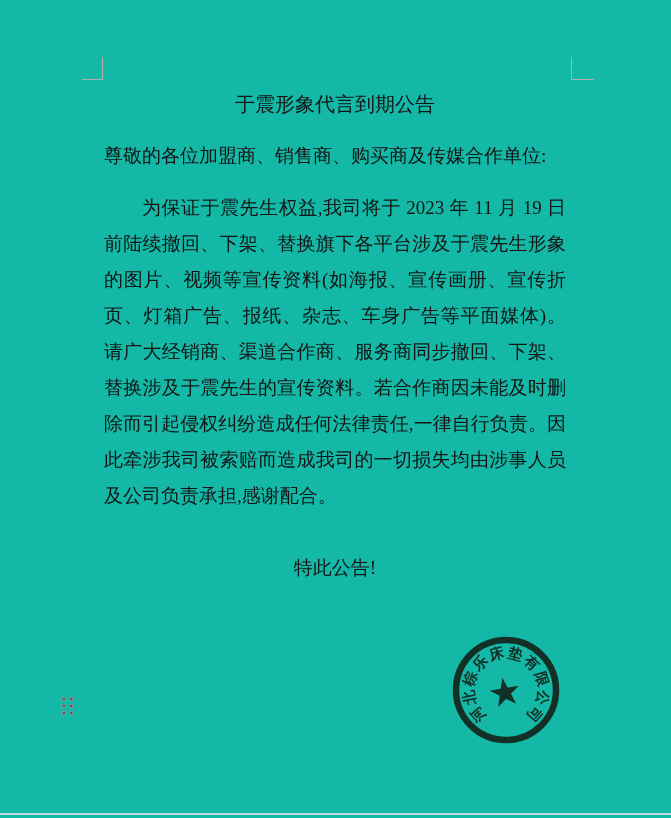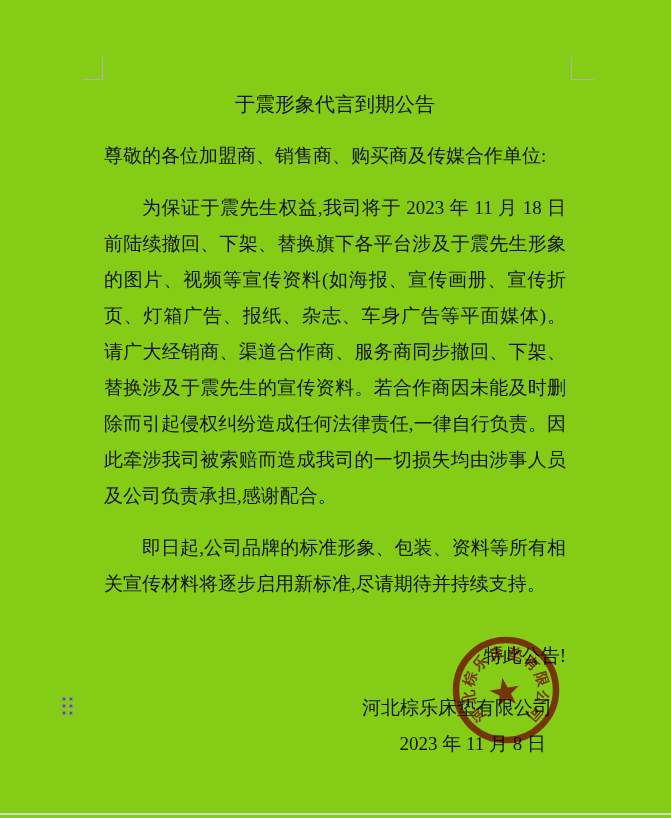--- a/index.html
+++ b/index.html
@@ -4,21 +4,21 @@
 <style>
   html, body { margin: 0; padding: 0; }
   body {
     width: 671px; height: 818px;
     background: #ffffff;
     overflow: hidden;
     position: relative;
     font-family: "Liberation Serif", "DejaVu Serif", serif;
     color: #141414;
   }
-  .page { position: absolute; inset: 0; background: #84cc16; }
+  .page { position: absolute; inset: 0; background: #14b8a6; }
 
   
   .crop-mark { position: absolute; pointer-events: none; }
   .crop-tl {
     left: 82px; top: 57px; width: 20px; height: 22px;
     border-right: 1px solid #b0b0b0; border-bottom: 1px solid #b0b0b0;
   }
   .crop-tr {
     left: 571px; top: 57px; width: 22px; height: 22px;
     border-left: 1px solid #b0b0b0; border-bottom: 1px solid #b0b0b0;
@@ -29,21 +29,21 @@
     font-size: 19px; line-height: 36px;
     text-align: justify;
   }
   .doc-title {
     font-size: 20px; font-weight: normal;
     text-align: center; margin: 0; line-height: 36px;
     letter-spacing: 0;
   }
   .doc-content p { margin: 16px; }
   .para-indent { text-indent: 2em; }
-  .closing { margin-top: 36px !important; text-align: right; }
+  .closing { margin-top: 36px !important; text-align: center; }
 
   .signature { text-align: right; }
   .sig-company { padding-right: 30px; }
   .sig-date { padding-right: 36px; }
 
   
   .seal {
     position: absolute; left: 446px; top: 630px; width: 120px; height: 120px;
     mix-blend-mode: multiply; opacity: 0.93; pointer-events: none;
   }
@@ -68,27 +68,22 @@
 <body>
 
 <div class="page">
 
   <div class="crop-mark crop-tl"></div>
   <div class="crop-mark crop-tr"></div>
 
   <div class="doc-content">
     <h1 class="doc-title">于震形象代言到期公告</h1>
     <p class="salutation">尊敬的各位加盟商、销售商、购买商及传媒合作单位:</p>
-    <p class="para-indent">为保证于震先生权益,我司将于 2023 年 11 月 18 日前陆续撤回、下架、替换旗下各平台涉及于震先生形象的图片、视频等宣传资料(如海报、宣传画册、宣传折页、灯箱广告、报纸、杂志、车身广告等平面媒体)。请广大经销商、渠道合作商、服务商同步撤回、下架、替换涉及于震先生的宣传资料。若合作商因未能及时删除而引起侵权纠纷造成任何法律责任,一律自行负责。因此牵涉我司被索赔而造成我司的一切损失均由涉事人员及公司负责承担,感谢配合。</p>
-    <p class="para-indent">即日起,公司品牌的标准形象、包装、资料等所有相关宣传材料将逐步启用新标准,尽请期待并持续支持。</p>
+    <p class="para-indent">为保证于震先生权益,我司将于 2023 年 11 月 19 日前陆续撤回、下架、替换旗下各平台涉及于震先生形象的图片、视频等宣传资料(如海报、宣传画册、宣传折页、灯箱广告、报纸、杂志、车身广告等平面媒体)。请广大经销商、渠道合作商、服务商同步撤回、下架、替换涉及于震先生的宣传资料。若合作商因未能及时删除而引起侵权纠纷造成任何法律责任,一律自行负责。因此牵涉我司被索赔而造成我司的一切损失均由涉事人员及公司负责承担,感谢配合。</p>
     <p class="closing">特此公告!</p>
-    <div class="signature">
-      <div class="sig-company">河北棕乐床垫有限公司</div>
-      <div class="sig-date">2023 年 11 月 8 日</div>
-    </div>
   </div>
 
   <svg class="seal" id="seal-svg" viewBox="0 0 120 120" aria-hidden="true">
       <circle cx="60" cy="60" r="50" fill="none" stroke="#e0332b" stroke-width="6.5"></circle>
       <polygon points="56.31,47.74 61.63,57.61 72.69,55.72 64.94,63.84 70.15,73.77 60.04,68.91 52.21,76.93 53.70,65.82 43.65,60.84 54.68,58.83" fill="#e0332b"></polygon>
       <text x="31.70" y="84.60" fill="#e0332b" font-size="14.5" font-weight="bold" font-family="&quot;Liberation Serif&quot;,&quot;DejaVu Serif&quot;,serif" text-anchor="middle" dominant-baseline="central" transform="rotate(-131.0 31.70 84.60)">河</text>
       <text x="23.30" y="67.73" fill="#e0332b" font-size="14.5" font-weight="bold" font-family="&quot;Liberation Serif&quot;,&quot;DejaVu Serif&quot;,serif" text-anchor="middle" dominant-baseline="central" transform="rotate(-101.9 23.30 67.73)">北</text>
       <text x="24.18" y="48.90" fill="#e0332b" font-size="14.5" font-weight="bold" font-family="&quot;Liberation Serif&quot;,&quot;DejaVu Serif&quot;,serif" text-anchor="middle" dominant-baseline="central" transform="rotate(-72.8 24.18 48.90)">棕</text>
       <text x="34.11" y="32.87" fill="#e0332b" font-size="14.5" font-weight="bold" font-family="&quot;Liberation Serif&quot;,&quot;DejaVu Serif&quot;,serif" text-anchor="middle" dominant-baseline="central" transform="rotate(-43.7 34.11 32.87)">乐</text>
       <text x="50.58" y="23.70" fill="#e0332b" font-size="14.5" font-weight="bold" font-family="&quot;Liberation Serif&quot;,&quot;DejaVu Serif&quot;,serif" text-anchor="middle" dominant-baseline="central" transform="rotate(-14.6 50.58 23.70)">床</text>

